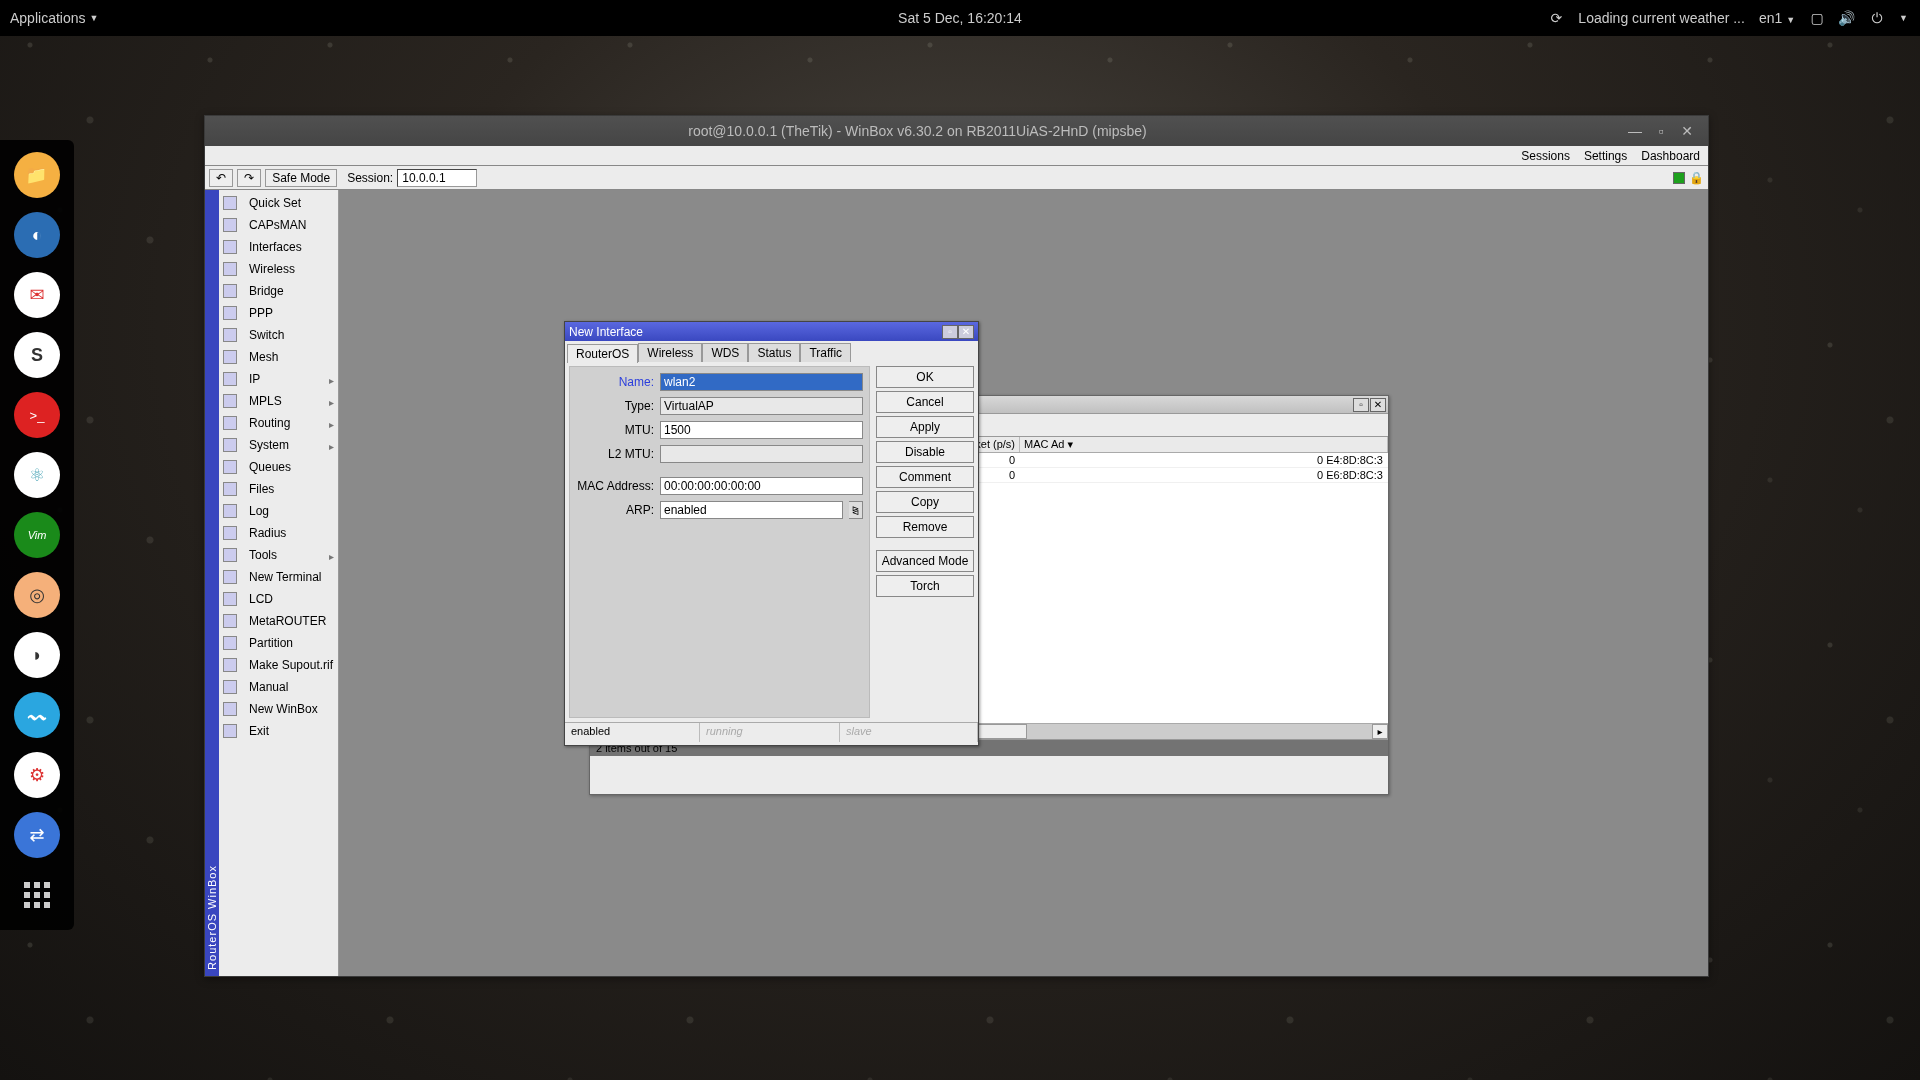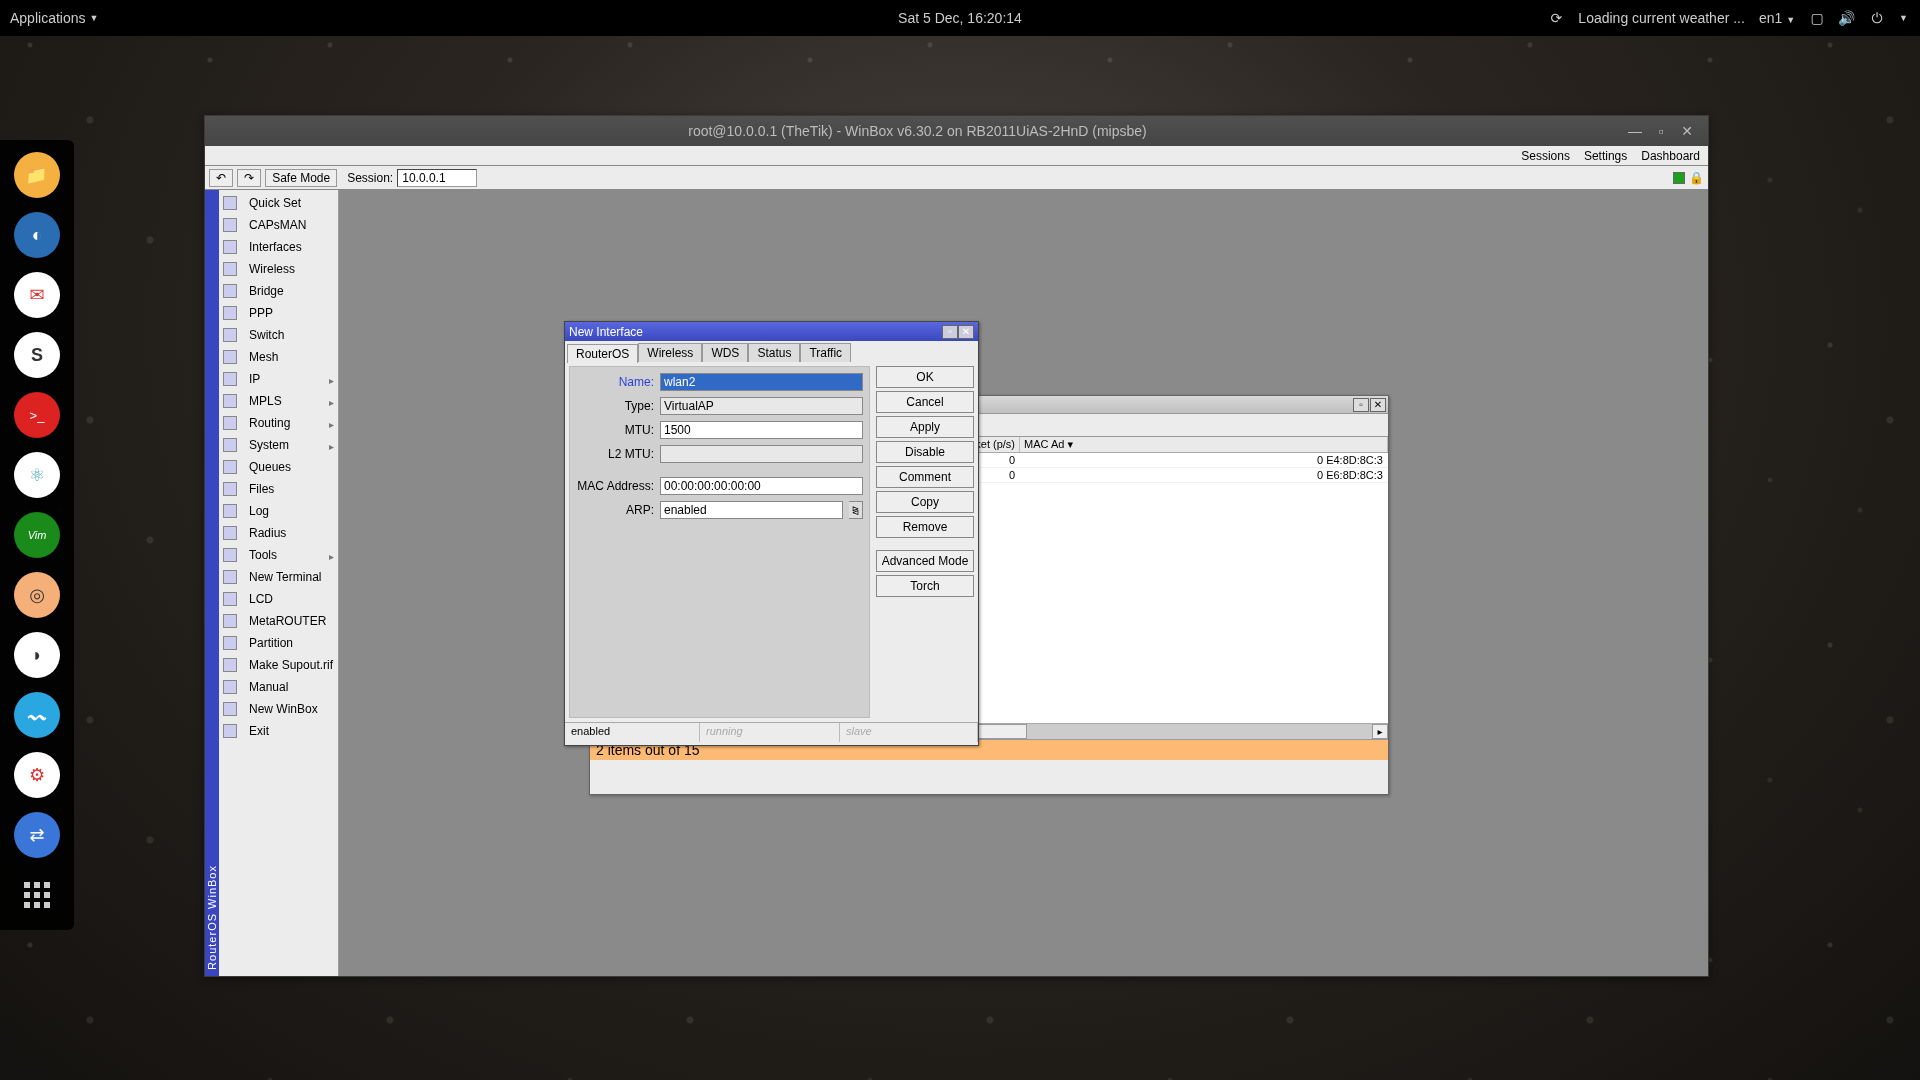--- a/index.html
+++ b/index.html
@@ -62,21 +62,21 @@
   .table { font-size:11px; }
   .table-head { display:flex; background:#eaeaea; border-bottom:1px solid #aaa; }
   .th { border-right:1px solid #bbb; padding:1px 4px; overflow:hidden; white-space:nowrap; }
   .table-row { display:flex; background:#fff; border-bottom:1px solid #f0f0f0; }
   .td { border-right:1px solid transparent; padding:1px 4px; overflow:hidden; white-space:nowrap; }
   .table-body { background:#fff; height:270px; overflow:hidden; }
   .hscroll { height:16px; background:#ddd; border-top:1px solid #aaa; display:flex; }
   .hscroll .ar { width:16px; border:1px solid #999; background:#eee; text-align:center; font-size:10px; line-height:14px; }
   .hscroll .track { flex:1; background:#ccc; position:relative; }
   .hscroll .thumb { position:absolute; top:0; bottom:0; left:0; width:55%; background:#eee; border:1px solid #999; }
-  .status-strip { border-top:1px solid #999; padding:2px 6px; font-size:14px; background:#fdba74; }
+  .status-strip { border-top:1px solid #999; padding:2px 6px; font-size:11px; background:#737373; }
 
   
   .dialog { position:absolute; top:131px; left:225px; width:415px; height:425px; background:#ececec; border:1px solid #444; box-shadow:1px 1px 3px rgba(0,0,0,0.4); }
   .dlg-title { height:19px; background:linear-gradient(#5a68e0,#3a48c0); color:#fff; font-size:12px; display:flex; align-items:center; padding:0 4px; }
   .dlg-title .spacer { flex:1; }
   .dlg-tabs { display:flex; gap:0; font-size:12px; background:#ececec; padding:2px 2px 0 2px; }
   .dlg-tab { border:1px solid #999; border-bottom:none; background:#ddd; padding:2px 8px; }
   .dlg-tab.active { background:#ececec; position:relative; top:1px; }
   .dlg-body { display:flex; padding:4px; gap:6px; height:360px; }
   .form-area { flex:1; border:1px solid #bbb; background:#d0d0d0; padding:6px; }

